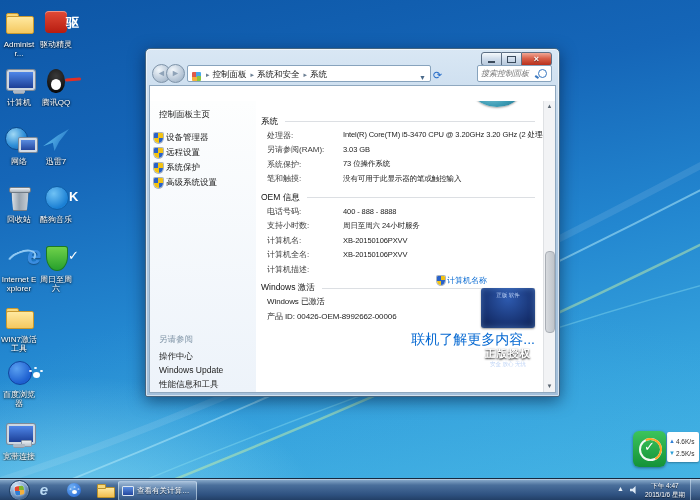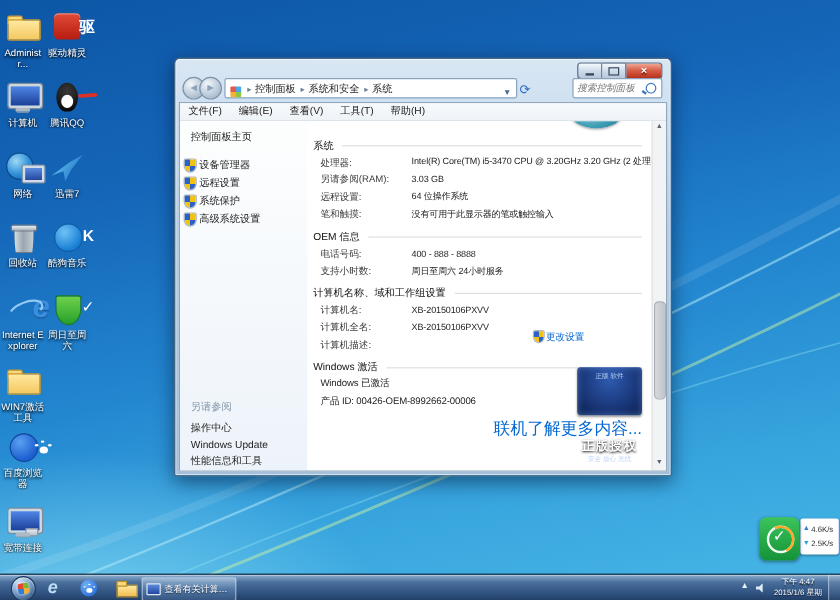--- a/index.html
+++ b/index.html
@@ -314,28 +314,20 @@
           </span>
         <span class="addr-drop">▼</span>
       </div>
       <div class="refresh"></div>
       <div class="searchbox">
         <input placeholder="搜索控制面板" style="">
         <span class="mag"></span>
       </div>
     </div>
     <div class="win-body">
-      <div class="menubar">
-
-      <span>文件(F)</span>
-          <span>编辑(E)</span>
-          <span>查看(V)</span>
-          <span>工具(T)</span>
-          <span>帮助(H)</span>
-        </div>
       <div class="sidebar">
         <div class="sb-home">控制面板主页</div>
         <div class="sb-tasks">
 
         <div class="sb-task">
               <span class="shield"></span>
               <span>设备管理器</span>
             </div>
             <div class="sb-task">
               <span class="shield"></span>
@@ -368,22 +360,22 @@
 
               <div class="info-row">
                 <span class="row-label">处理器:</span>
                 <span class="row-value">Intel(R) Core(TM) i5-3470 CPU @ 3.20GHz  3.20 GHz  (2 处理器)</span>
               </div>
               <div class="info-row">
                 <span class="row-label">另请参阅(RAM):</span>
                 <span class="row-value">3.03 GB</span>
               </div>
               <div class="info-row">
-                <span class="row-label">远程设置:</span>
-                <span class="row-value">64 位操作系统</span>
+                <span class="row-label">系统保护:</span>
+                <span class="row-value">73 位操作系统</span>
               </div>
               <div class="info-row">
                 <span class="row-label">笔和触摸:</span>
                 <span class="row-value">没有可用于此显示器的笔或触控输入</span>
               </div>
             </div>
         </div>
         <div class="sec">
           <div class="sec-title">OEM 信息</div>
           <div>
@@ -392,40 +384,39 @@
                 <span class="row-label">电话号码:</span>
                 <span class="row-value">400 - 888 - 8888</span>
               </div>
               <div class="info-row">
                 <span class="row-label">支持小时数:</span>
                 <span class="row-value">周日至周六  24小时服务</span>
               </div>
             </div>
         </div>
         <div class="sec">
-          <div class="sec-title">计算机名称、域和工作组设置</div>
           <div>
 
           <div class="info-row">
                 <span class="row-label">计算机名:</span>
                 <span class="row-value">XB-20150106PXVV</span>
               </div>
               <div class="info-row">
                 <span class="row-label">计算机全名:</span>
                 <span class="row-value">XB-20150106PXVV</span>
               </div>
               <div class="info-row">
                 <span class="row-label">计算机描述:</span>
                 <span class="row-value"></span>
               </div>
             </div>
         </div>
         <div class="change-link">
           <span class="shield"></span>
-          <span>更改设置</span>
+          <span>计算机名称</span>
         </div>
         <div class="sec act-wrap">
           <div class="sec-title">Windows 激活</div>
           <div class="info-row">
               <span class="row-value" style="font-size:8px">Windows 已激活</span>
             </div>
           <div class="info-row">
               <span class="row-value" style="font-size:8px">产品 ID: 00426-OEM-8992662-00006</span>
             </div>
           <div class="badge">

